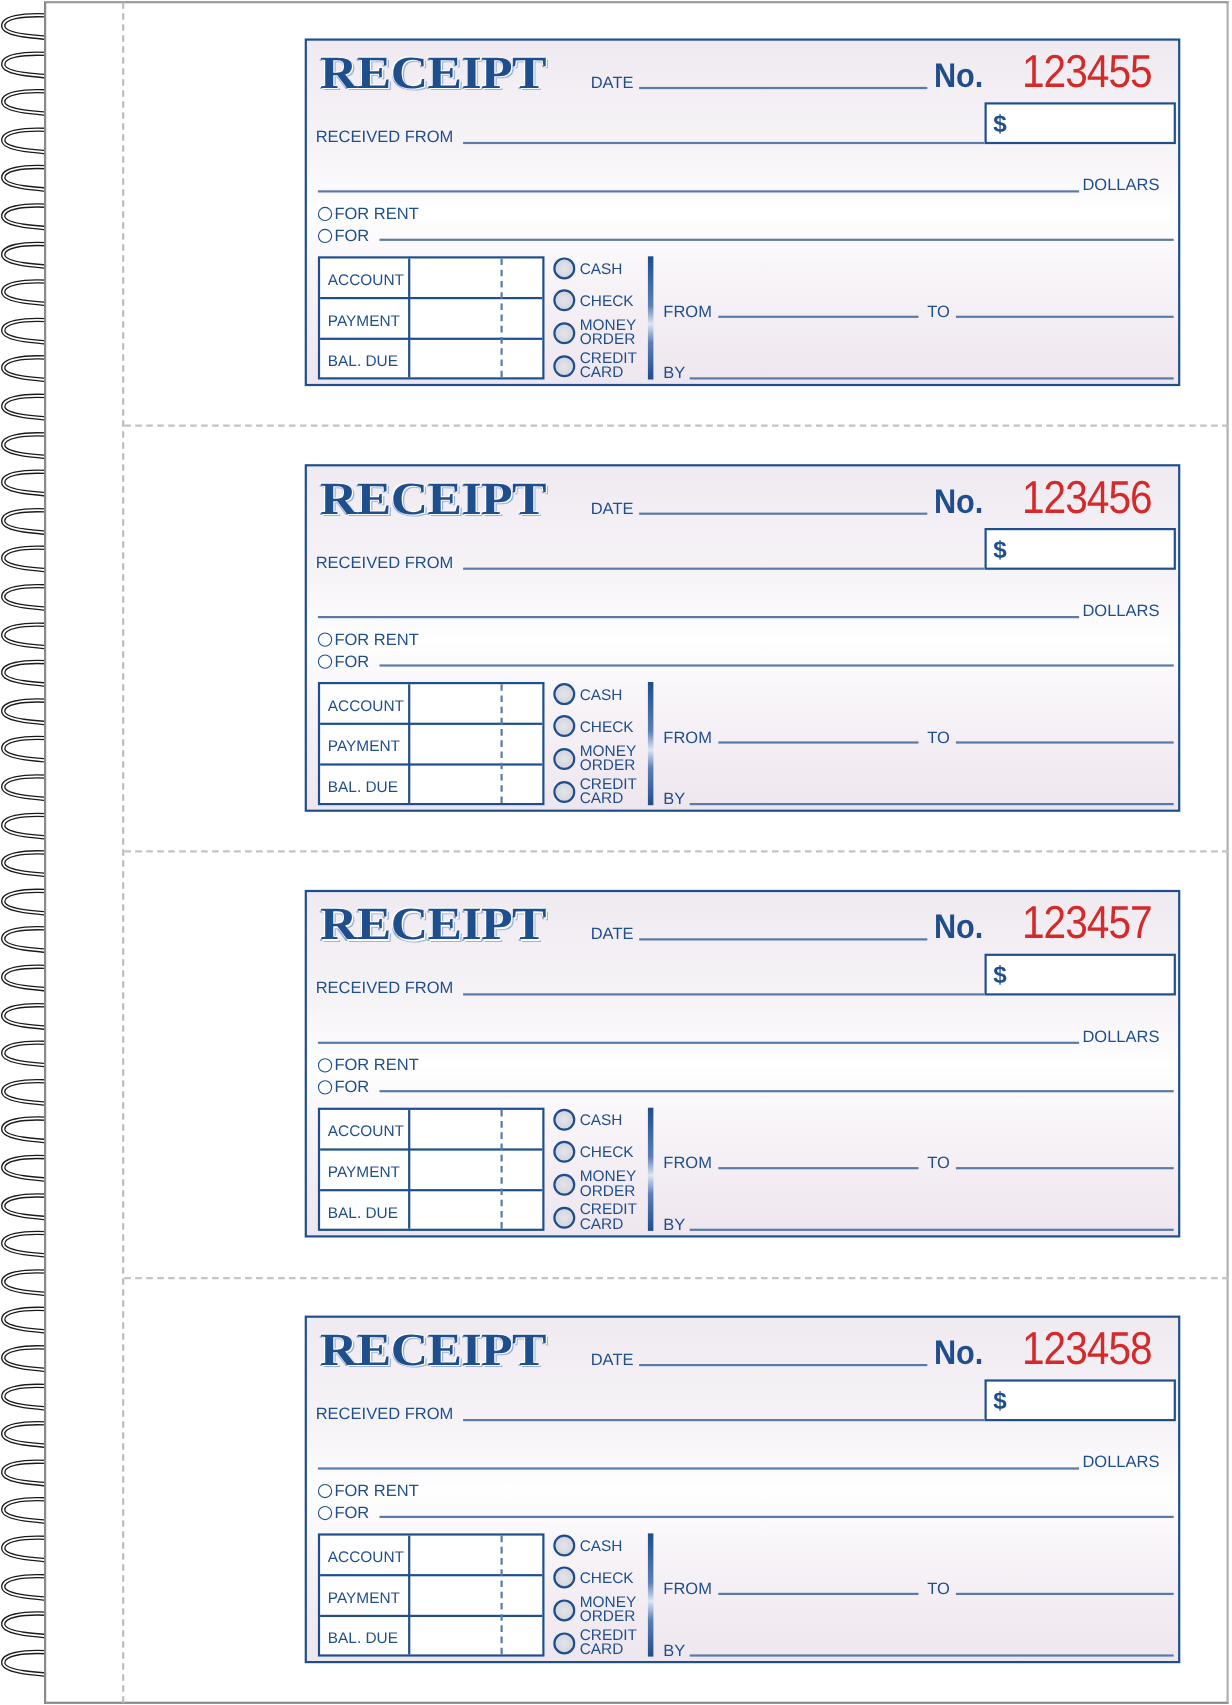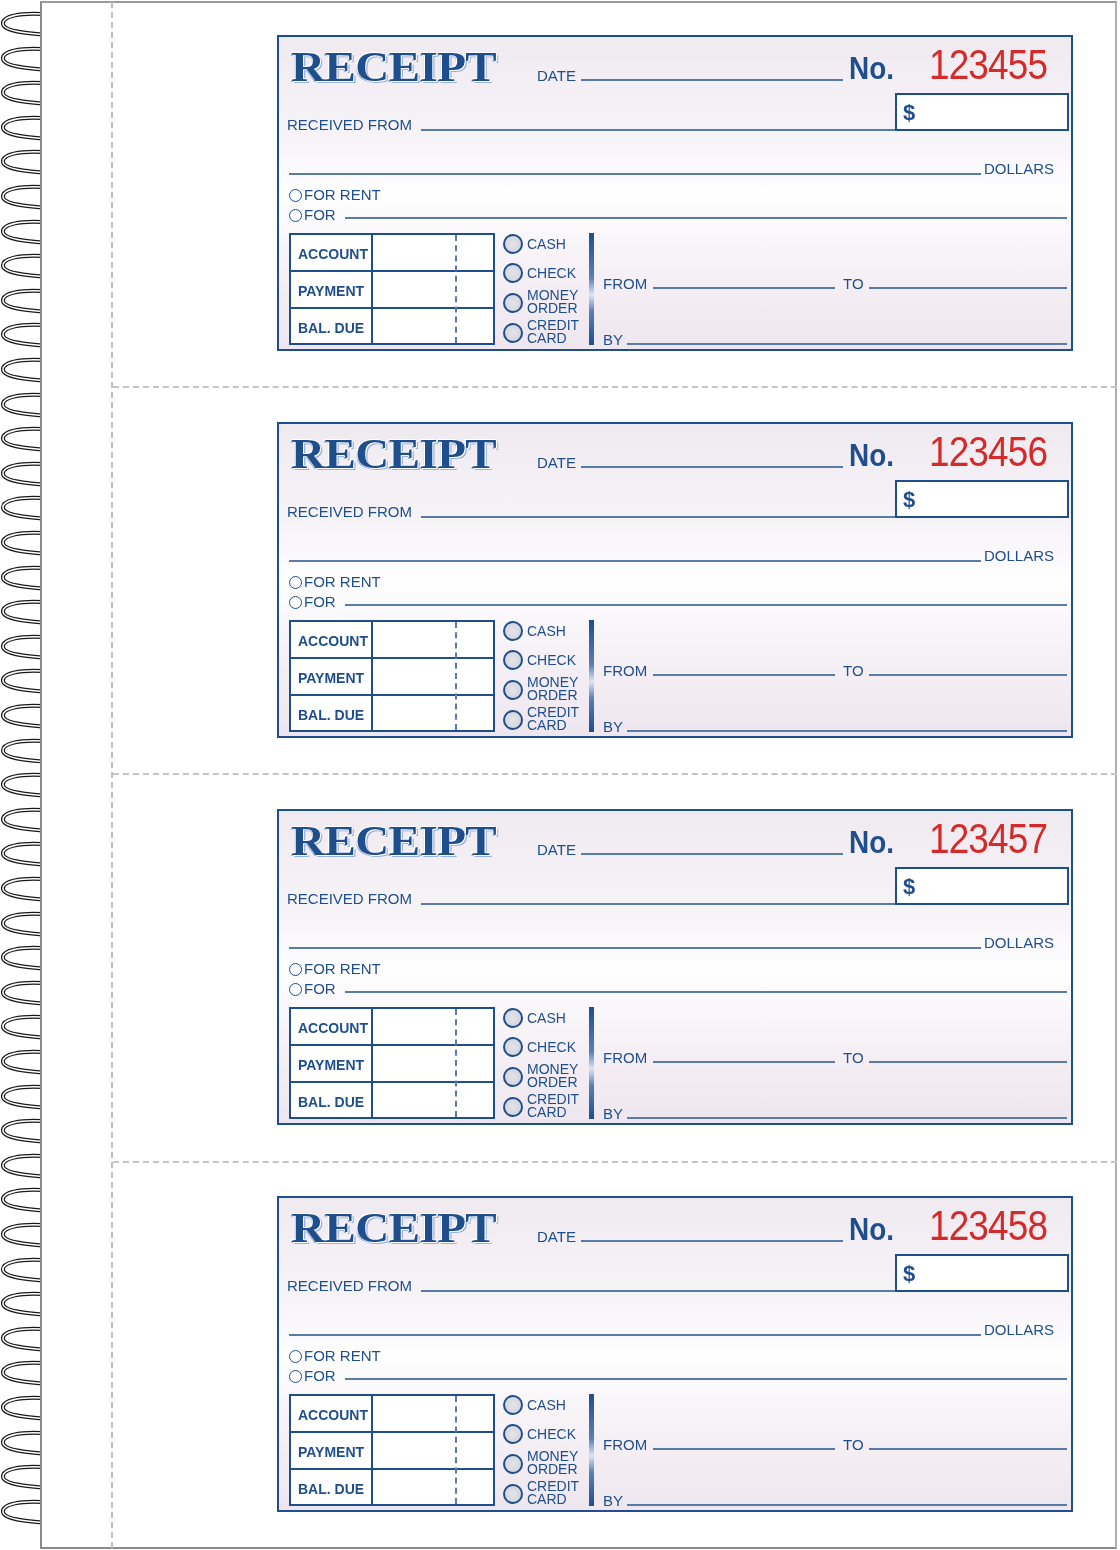--- a/index.html
+++ b/index.html
@@ -16,21 +16,21 @@
   .title { position:absolute; left:12px; top:6px; font-family:"Liberation Serif", serif; font-weight:bold; font-size:42px; letter-spacing:-0.5px; color:#1f4e8c;
     text-shadow: 1px 1px 0 #fff, -1px -1px 0 #fff, 2px 2px 0 #9bb3d6, -1px 1px 0 #9bb3d6; transform:scaleX(1.12); transform-origin:left; }
   .lbl { position:absolute; color:#1f4e8c; font-size:15px; white-space:nowrap; }
   .line { position:absolute; border-bottom:2px solid #5a7aa8; height:0; }
   .no-label { position:absolute; left:570px; top:14px; font-size:31px; font-weight:bold; color:#1f4e8c; transform:scaleX(0.9); transform-origin:left; }
   .number { position:absolute; left:650px; top:4px; font-size:42px; color:#d42a2a; letter-spacing:-1px; transform:scaleX(0.88); transform-origin:left; }
   .amount-box { position:absolute; left:616px; top:56px; width:174px; height:38px; box-sizing:border-box; border:2px solid #1f4e8c; background:#fff; }
   .amount-box .dollar { position:absolute; left:6px; top:5px; font-size:22px; font-weight:bold; color:#1f4e8c; }
   .radio { display:inline-block; width:13px; height:13px; border:1.5px solid #1f4e8c; border-radius:50%; box-sizing:border-box; vertical-align:-2px; margin-right:2px; background:#fff; }
   .acct-table { position:absolute; left:10px; top:196px; width:206px; height:112px; box-sizing:border-box; border:2px solid #1f4e8c; background:#fff; }
-  .acct-row { position:absolute; left:0; width:202px; height:37px; box-sizing:border-box;font-weight:bold; }
+  .acct-row { position:absolute; left:0; width:202px; height:37px; box-sizing:border-box; }
   .acct-row.b { border-bottom:2px solid #1f4e8c; }
   .acct-row .k { position:absolute; left:7px; top:11px; font-size:14px; color:#1f4e8c; }
   .acct-vline { position:absolute; left:80px; top:0; height:108px; border-left:2px solid #1f4e8c; }
   .acct-dash { position:absolute; left:164px; top:0; height:108px; border-left:2px dashed #5a7aa8; }
   .pay { position:absolute; left:224px; font-size:14px; color:#1f4e8c; line-height:13px; }
   .pay .circ { position:absolute; left:0; top:0; width:20px; height:20px; border:2px solid #1f4e8c; border-radius:50%; box-sizing:border-box; background:radial-gradient(circle, #e4e4ea 0%, #cfd0d8 100%); }
   .pay .t { position:absolute; left:24px; white-space:nowrap; }
   .vbar { position:absolute; left:310px; top:196px; width:5px; height:112px; background:linear-gradient(180deg,#1f4e8c 0%, #5b7fb5 40%, #dde6f2 55%, #5b7fb5 70%, #1f4e8c 100%); }
 </style>
 </head>

